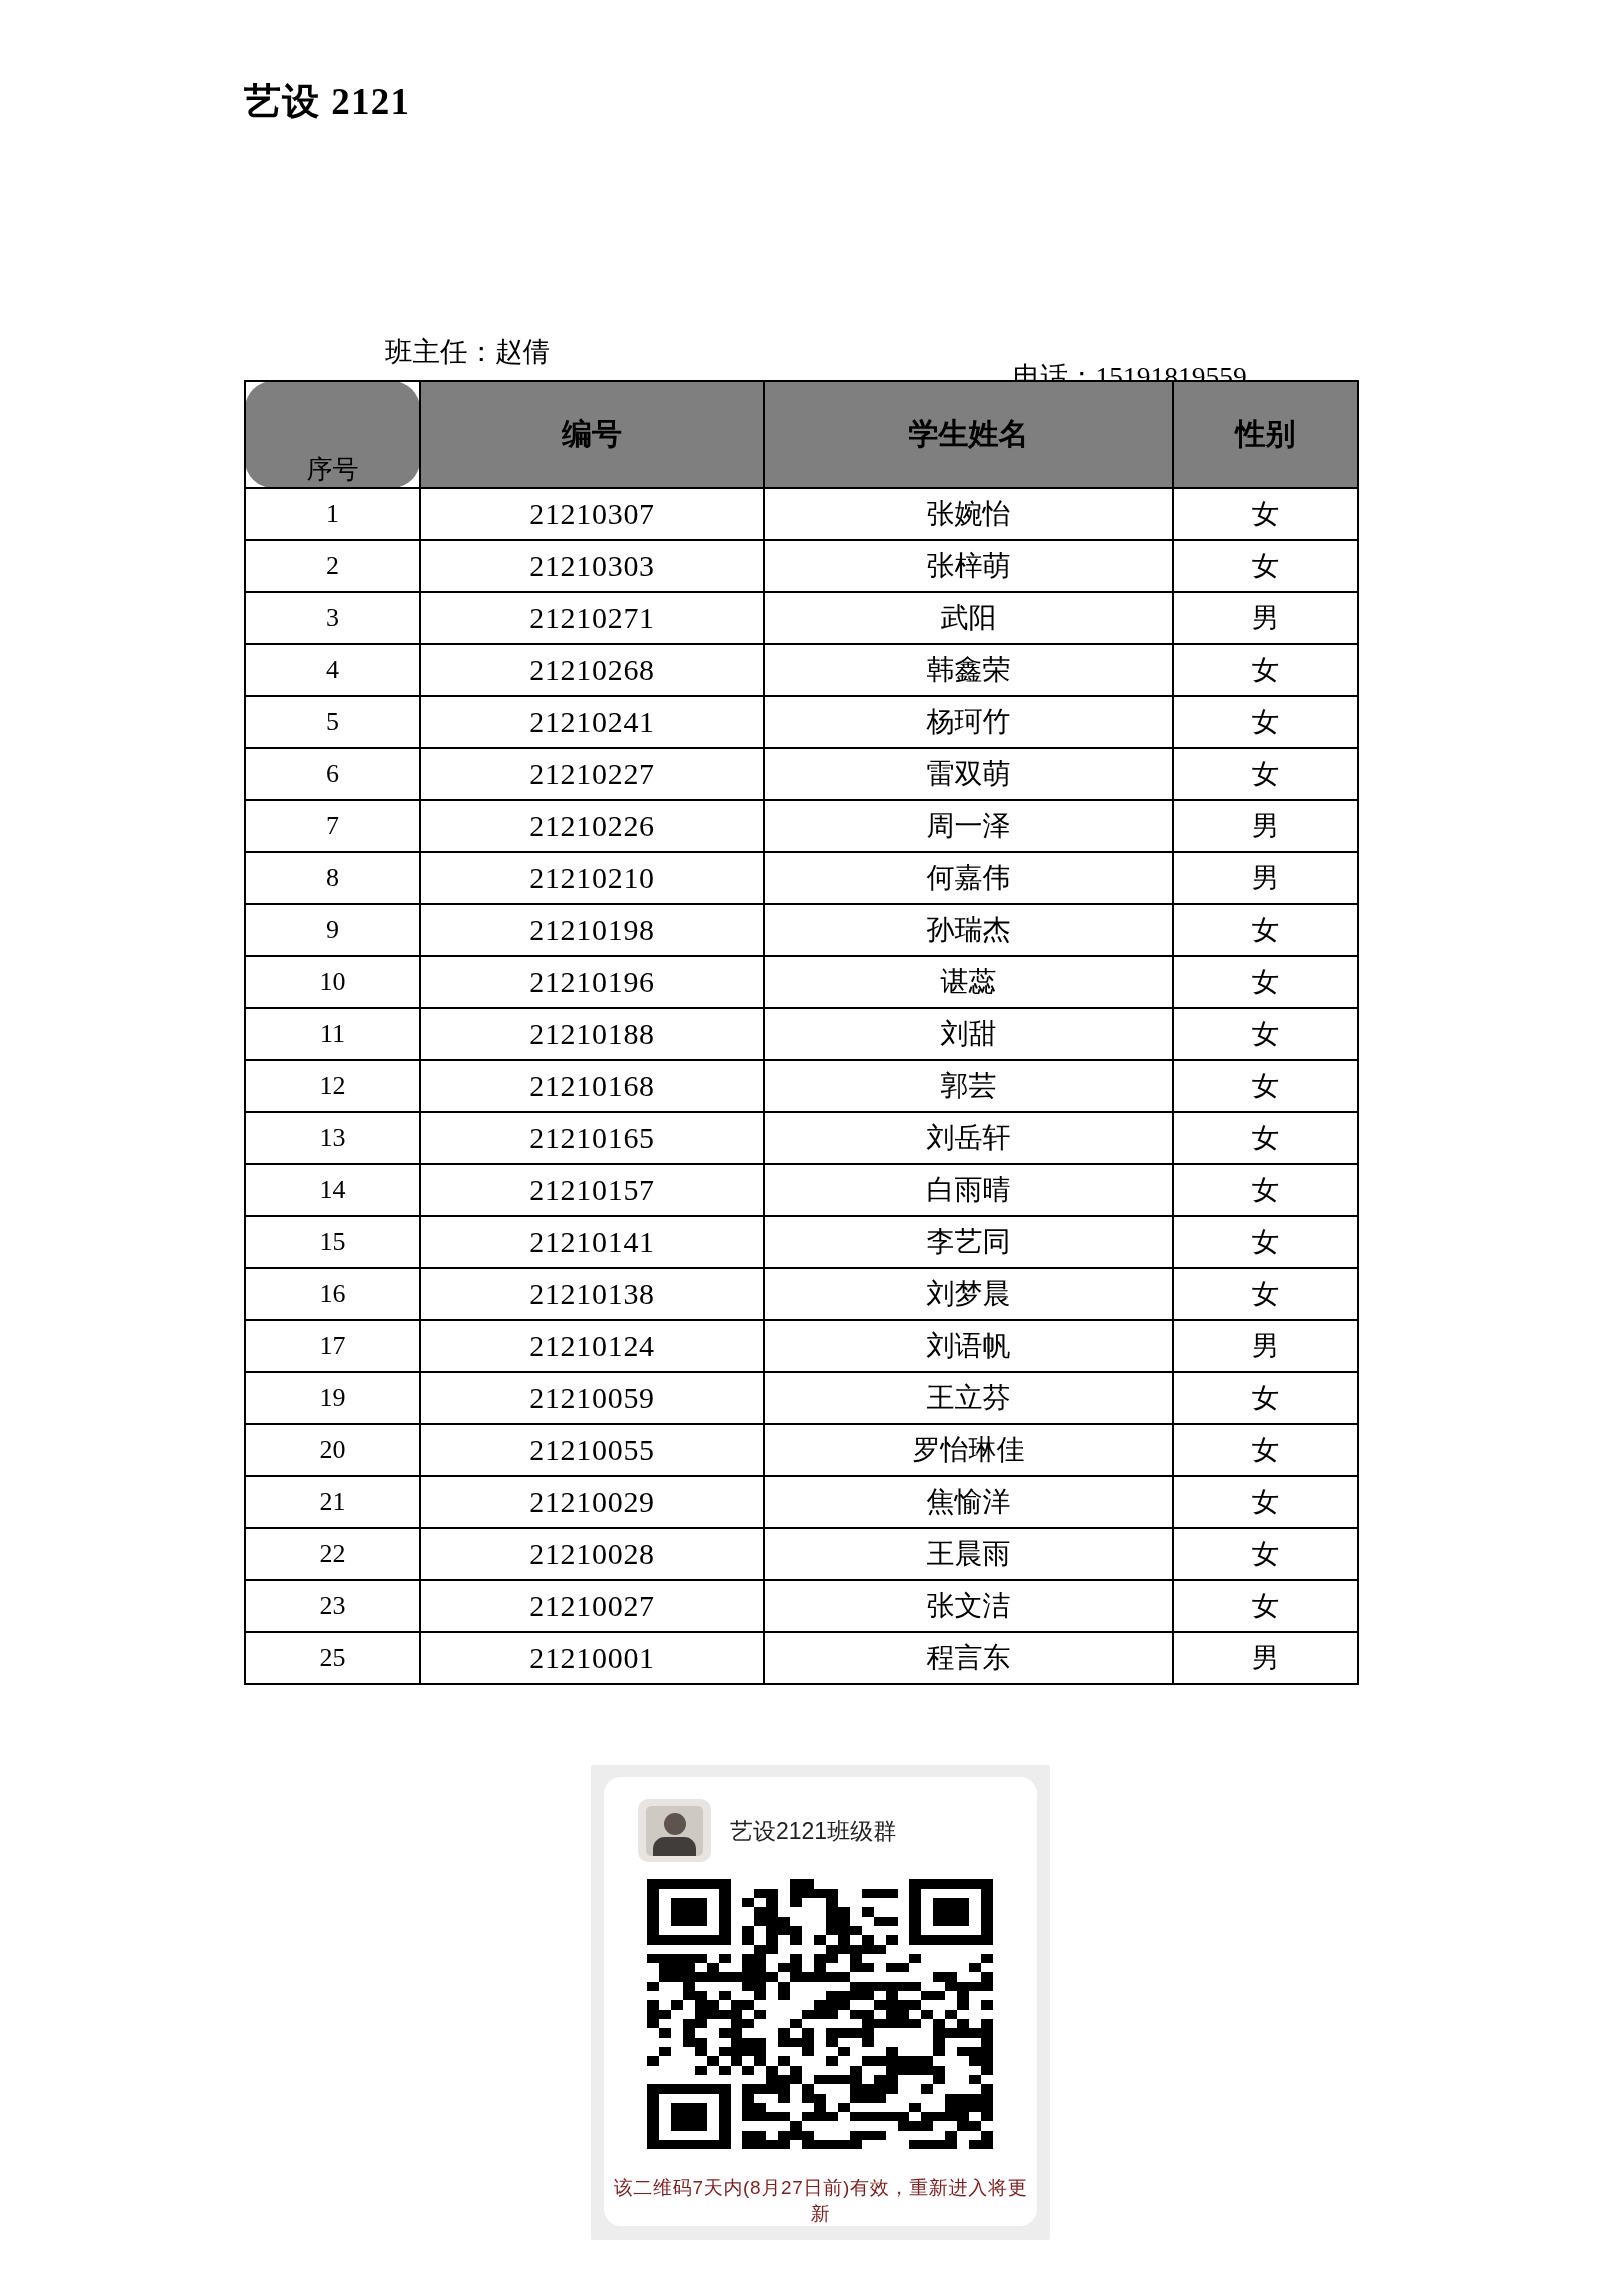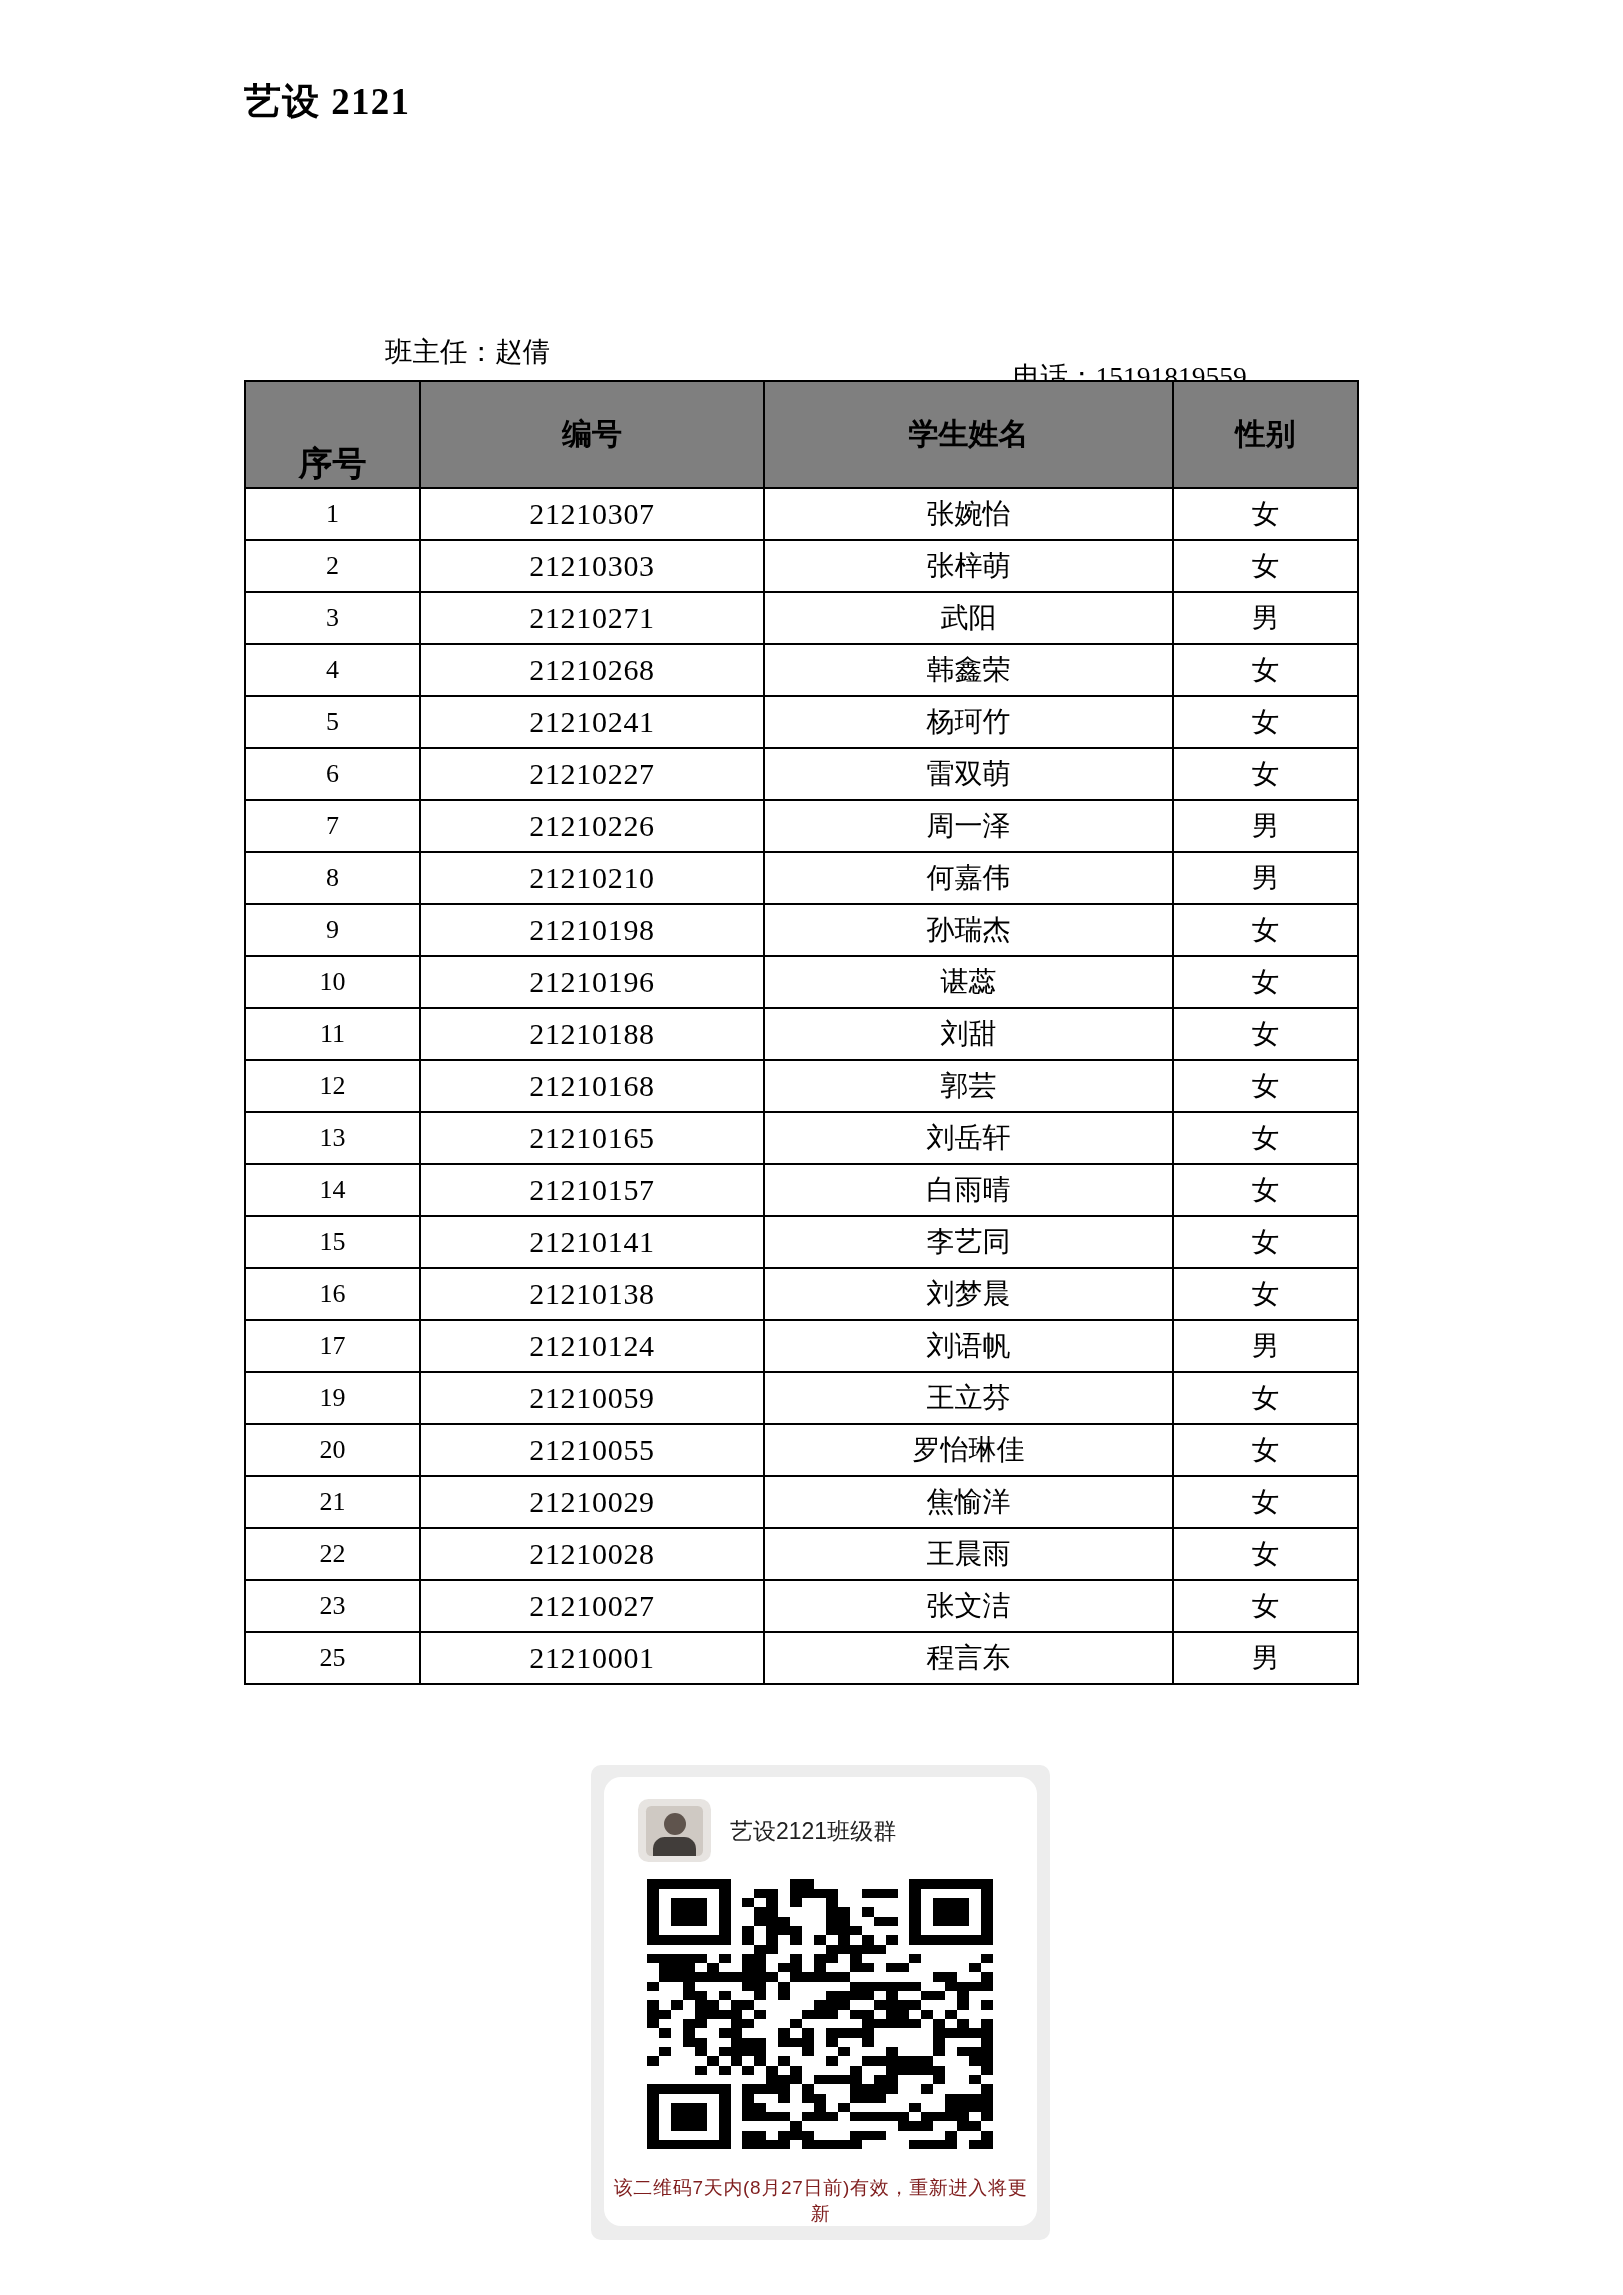--- a/index.html
+++ b/index.html
@@ -16,35 +16,36 @@
   table.roster{
     position:absolute;left:244px;top:380px;width:1112px;
     border-collapse:collapse;table-layout:fixed;
   }
   table.roster th,table.roster td{
     border:2px solid #000;border-top-width:2.6px;border-bottom-width:2.6px;
     text-align:center;padding:0;overflow:hidden;
   }
   table.roster thead th{background:#7f7f7f;height:105px;}
   th.h-first{
-    vertical-align:bottom;padding-bottom:9.2px;font-weight:bold;font-size:34px;
+    vertical-align:bottom;padding-bottom:9.2px;font-weight:normal;font-size:26px;
     font-family:"Liberation Serif","DejaVu Serif",serif;
+    border-radius:28px;
   }
   th.h-bold{
     vertical-align:middle;font-weight:bold;font-size:30px;
     font-family:"Liberation Sans","DejaVu Sans",sans-serif;
   }
   table.roster tbody td{height:50px;background:#ffffff;}
   td.c-idx{font-size:26px;}
   td.c-id{font-size:30px;letter-spacing:0.7px;margin-top:19px;}
   td.c-name{font-size:28px;}
   td.c-sex{font-size:27.5px;}
   .qr-block{
     position:absolute;left:591px;top:1765px;width:459px;height:475px;
-    background:#ededed;border-radius:10px;
+    background:#ededed;border-radius:2px;
   }
   .qr-card{
     position:absolute;left:13px;top:12.4px;width:433px;height:449px;
     background:#ffffff;border-radius:17px;
   }
   .avatar{
     position:absolute;left:34px;top:22px;width:73px;height:63px;
     background:#e7e4e1;border-radius:10.5px;
   }
   .avatar .photo{

